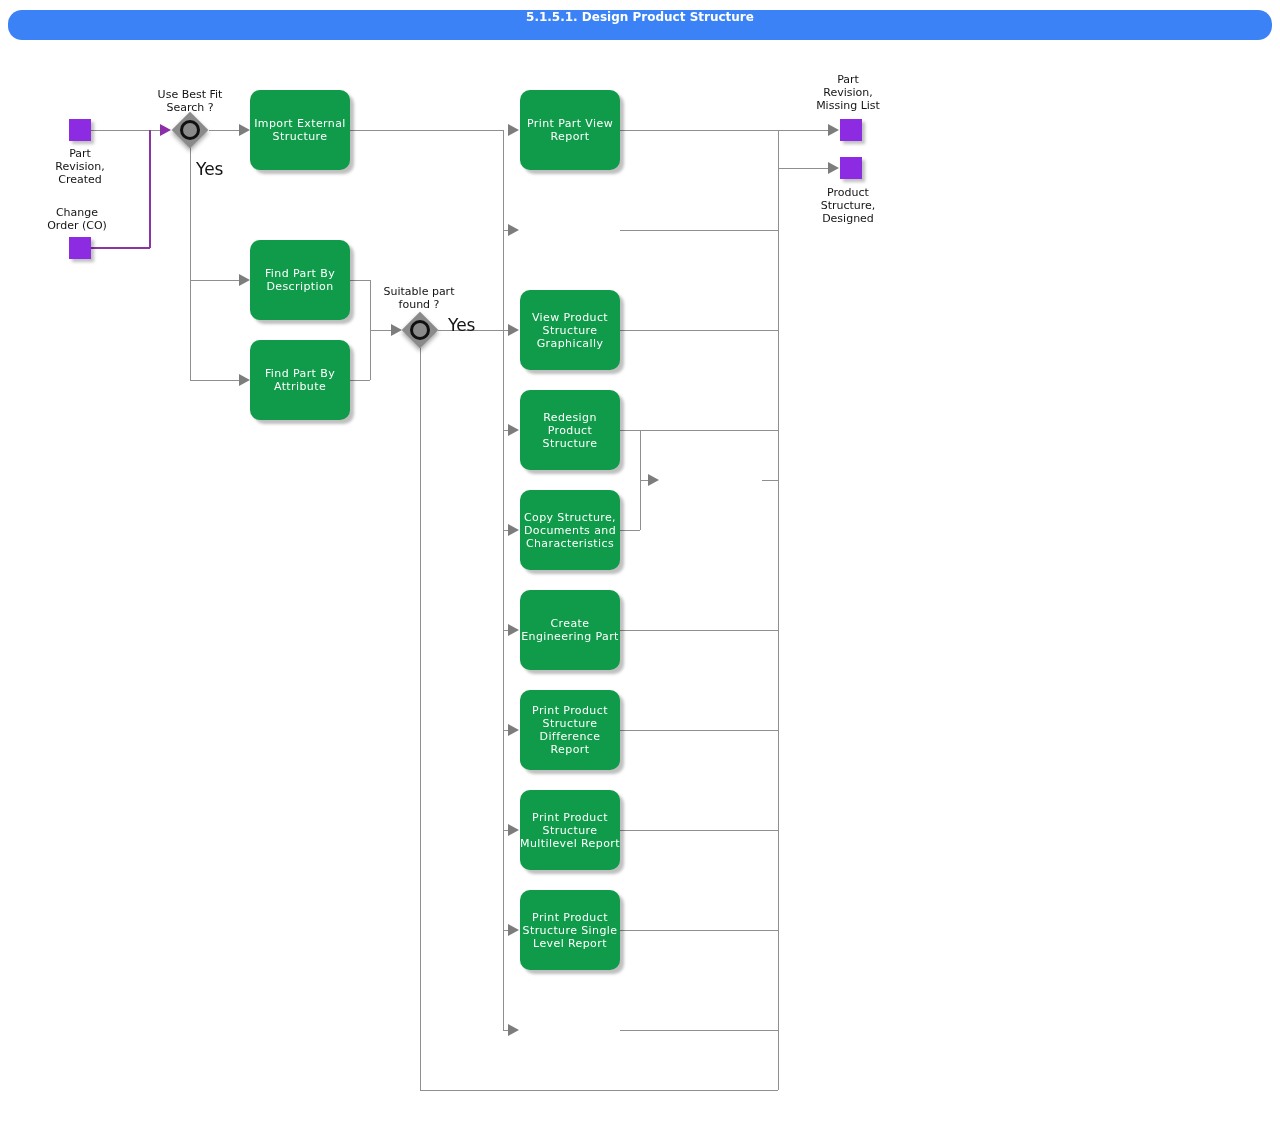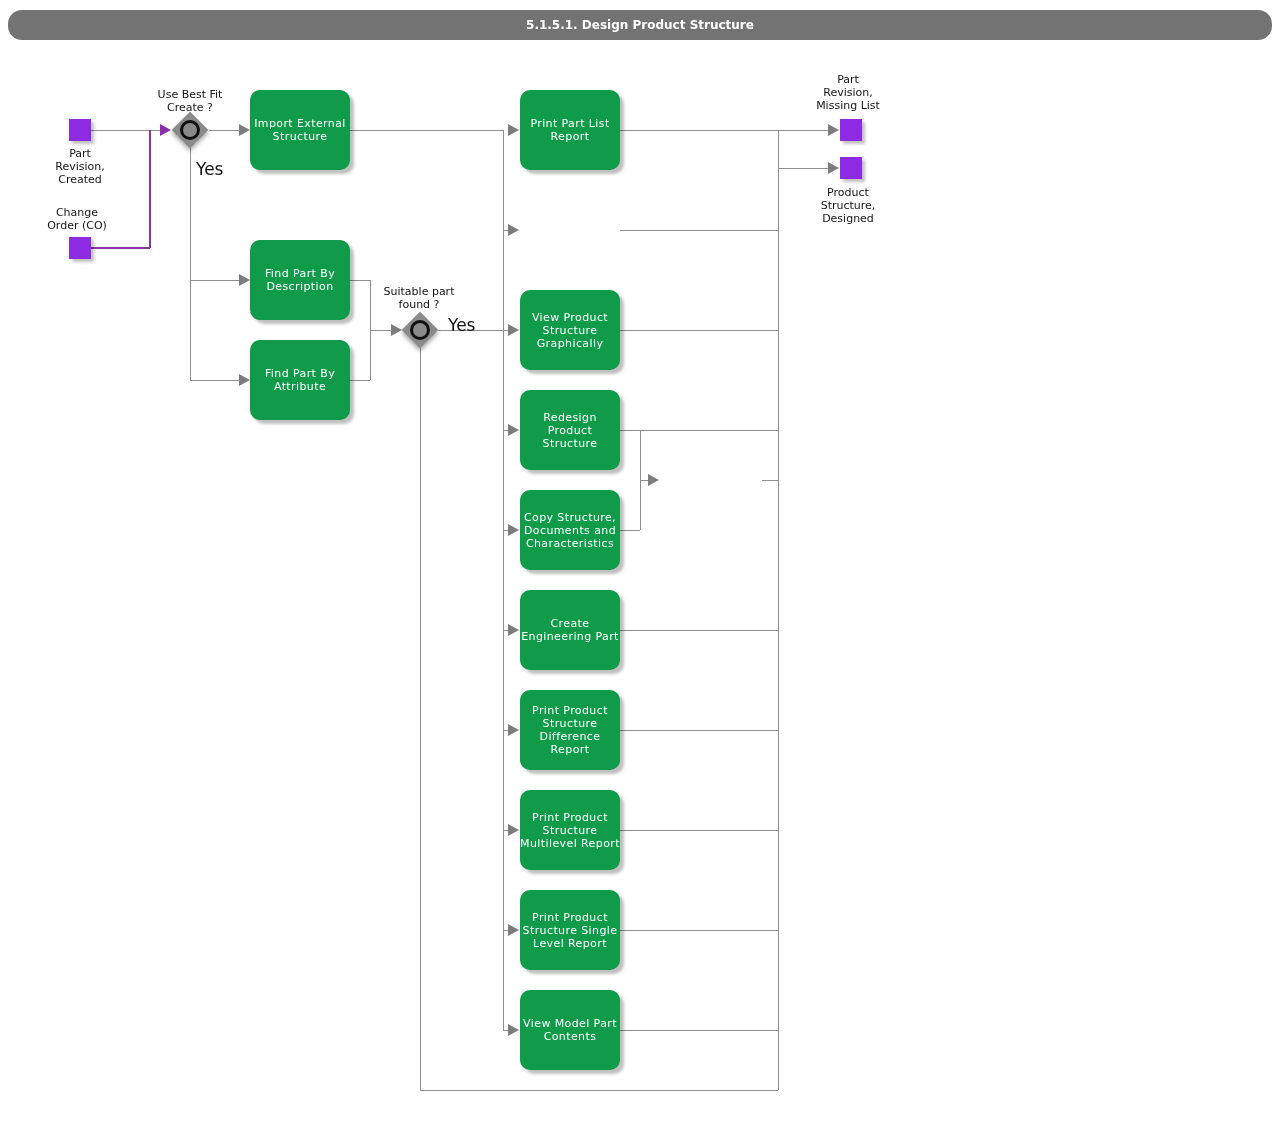--- a/index.html
+++ b/index.html
@@ -1,19 +1,19 @@
 <!DOCTYPE html>
 <html><head>
 <meta charset="utf-8">
 <style>
   html,body{margin:0;padding:0;background:#fff;}
   #canvas{position:relative;width:1280px;height:1121px;background:#fff;overflow:hidden;
           font-family:"DejaVu Sans", sans-serif;}
-  .bar{position:absolute;left:8px;top:10px;width:1264px;height:30px;background:#737373;
-       color:#fff;display:flex;align-items:center;justify-content:center;
+  .bar{position:absolute;left:8px;top:10px;width:1264px;height:30px;background:#3b82f6;
+       color:#fff;display:flex;align-items:flex-start;justify-content:center;
        font-size:12px;font-weight:bold;border-radius:14px;}
   .box{position:absolute;width:100px;height:80px;background:#0F9B49;border-radius:10px;
        box-shadow:4px 4px 3px rgba(0,0,0,0.25);color:#fff;display:flex;align-items:center;
        justify-content:center;text-align:center;font-size:11px;line-height:13px;
        letter-spacing:.4px;white-space:pre-line;cursor:pointer;}
   .evt{position:absolute;width:22px;height:22px;background:#8C2BE2;
        box-shadow:3px 3px 3px rgba(0,0,0,0.25);cursor:pointer;}
   .lbl{position:absolute;width:120px;text-align:center;font-size:11px;line-height:13px;
        color:#141414;white-space:pre-line;}
   .yes{position:absolute;font-size:17px;color:#141414;}
@@ -109,39 +109,39 @@
   <div class="lbl" style="left:788px;top:73px;">Part
 Revision,
 Missing List</div>
   <div class="evt" style="left:840px;top:119px;"></div>
   <div class="evt" style="left:840px;top:157px;"></div>
   <div class="lbl" style="left:788px;top:186px;">Product
 Structure,
 Designed</div>
 
   <div class="lbl" style="left:130px;top:88px;">Use Best Fit
-Create ?</div>
+Search ?</div>
   <div class="diamond" style="left:177px;top:117px;"></div>
   <div class="ring" style="left:180px;top:120px;"></div>
   <div class="yes" style="left:196px;top:159px;">Yes</div>
 
   <div class="lbl" style="left:359px;top:285px;">Suitable part
 found ?</div>
   <div class="diamond" style="left:407px;top:317px;"></div>
   <div class="ring" style="left:410px;top:320px;"></div>
   <div class="yes" style="left:448px;top:315px;">Yes</div>
 
   <div class="box" style="left:250px;top:90px;">Import External
 Structure</div>
   <div class="box" style="left:250px;top:240px;">Find Part By
 Description</div>
   <div class="box" style="left:250px;top:340px;">Find Part By
 Attribute</div>
 
-  <div class="box" style="left:520px;top:90px;">Print Part List
+  <div class="box" style="left:520px;top:90px;">Print Part View
 Report</div>
   <div class="box" style="left:520px;top:290px;">View Product
 Structure
 Graphically</div>
   <div class="box" style="left:520px;top:390px;">Redesign
 Product
 Structure</div>
   <div class="box" style="left:520px;top:590px;">Create
 Engineering Part</div>
   <div class="box" style="left:520px;top:490px;">Copy Structure,
@@ -150,17 +150,15 @@
   <div class="box" style="left:520px;top:690px;">Print Product
 Structure
 Difference
 Report</div>
   <div class="box" style="left:520px;top:790px;">Print Product
 Structure
 Multilevel Report</div>
   <div class="box" style="left:520px;top:890px;">Print Product
 Structure Single
 Level Report</div>
-  <div class="box" style="left:520px;top:990px;">View Model Part
-Contents</div>
 
 
 </div>
 
 </body></html>

